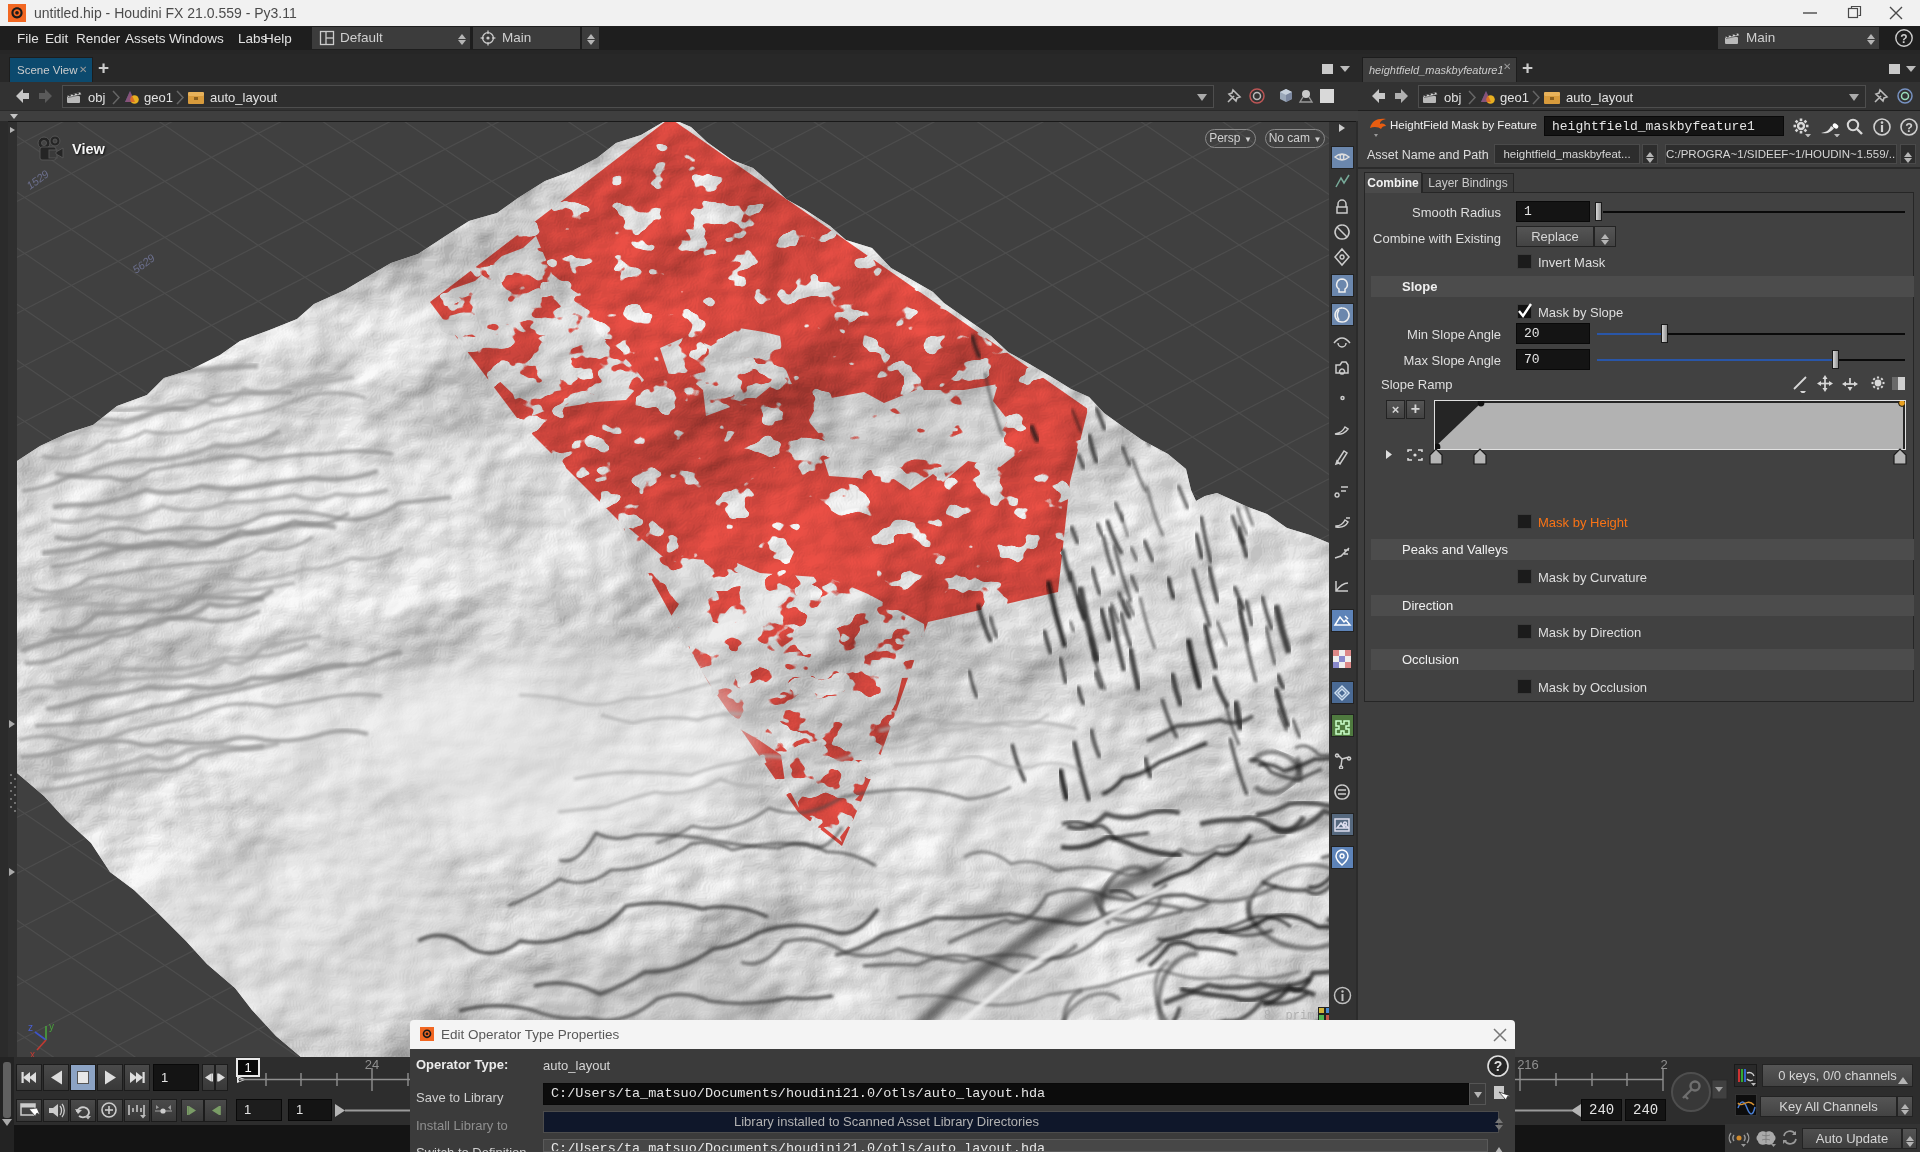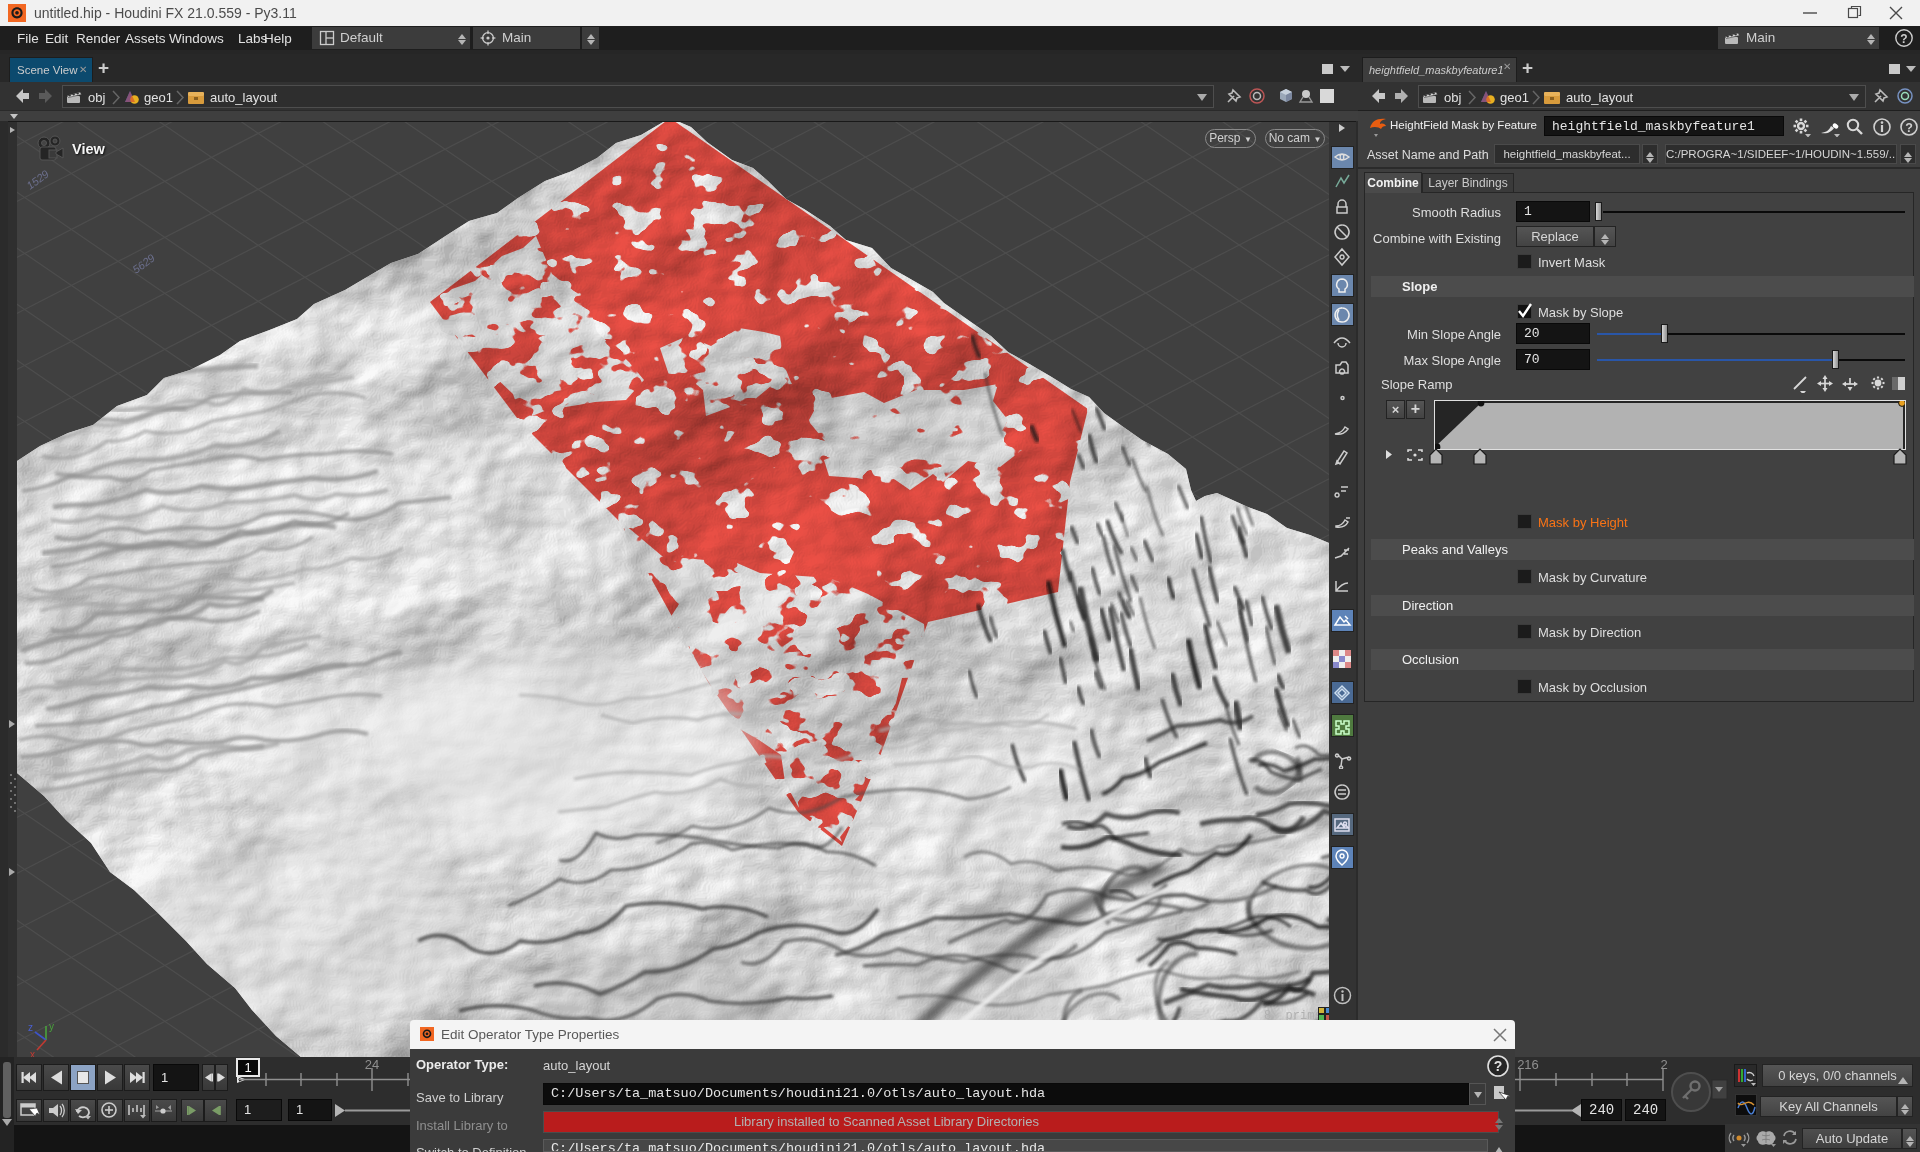--- a/index.html
+++ b/index.html
@@ -1021,20 +1021,20 @@
   <span class="abs" style="left:6px;top:41px;font-size:13px;color:#cfcfcf">Save to Library</span>
   <div class="abs fld" style="left:133px;top:34px;width:926px;height:22px;font-size:13.5px;line-height:20px;background:#0c0c0c">C:/Users/ta_matsuo/Documents/houdini21.0/otls/auto_layout.hda</div>
   <div class="abs" style="left:1059px;top:34px;width:17px;height:22px;background:#3a3a3a;border:1px solid #555">
         <div style="margin:8px auto 0;width:0;height:0;border:4.5px solid transparent;border-top:6px solid #b5b5b5"></div>
       </div>
   <svg class="abs" style="left:1083px;top:36px" width="17" height="19">
         <rect x="1" y="1" width="10" height="13" fill="#c9c9c9"></rect>
         <path d="M8 8l7 8 1.5-3.5L20 12z" fill="#fff" stroke="#333" stroke-width=".8" transform="translate(-2,-1)"></path>
       </svg>
   <span class="abs" style="left:6px;top:69px;font-size:13px;color:#8f8f8f">Install Library to</span>
-  <div class="abs" style="left:133px;top:62px;width:956px;height:22px;background:#b91c1c;border:1px solid #4c4c4c;font-size:13px;color:#b2b2b2;line-height:20px"><span style="margin-left:190px">Library installed to Scanned Asset Library Directories</span></div>
+  <div class="abs" style="left:133px;top:62px;width:956px;height:22px;background:#0f172a;border:1px solid #4c4c4c;font-size:13px;color:#b2b2b2;line-height:20px"><span style="margin-left:190px">Library installed to Scanned Asset Library Directories</span></div>
   <div class="abs" style="left:1085px;top:65px;width:0;height:0;border:4px solid transparent;border-bottom:5px solid #777"></div>
   <div class="abs" style="left:1085px;top:76px;width:0;height:0;border:4px solid transparent;border-top:5px solid #777"></div>
   <span class="abs" style="left:6px;top:96px;font-size:13px;color:#cfcfcf">Switch to Definition</span>
   <div class="abs fld" style="left:133px;top:90px;width:945px;height:13px;font-size:13.5px;line-height:18px;background:#474747;border-color:#5a5a5a;color:#e8e8e8;overflow:hidden">C:/Users/ta_matsuo/Documents/houdini21.0/otls/auto_layout.hda</div>
   <div class="abs" style="left:1085px;top:94px;width:0;height:0;border:4.5px solid transparent;border-bottom:6px solid #b5b5b5"></div>
  </div>
 </div>
 
 </body></html>

